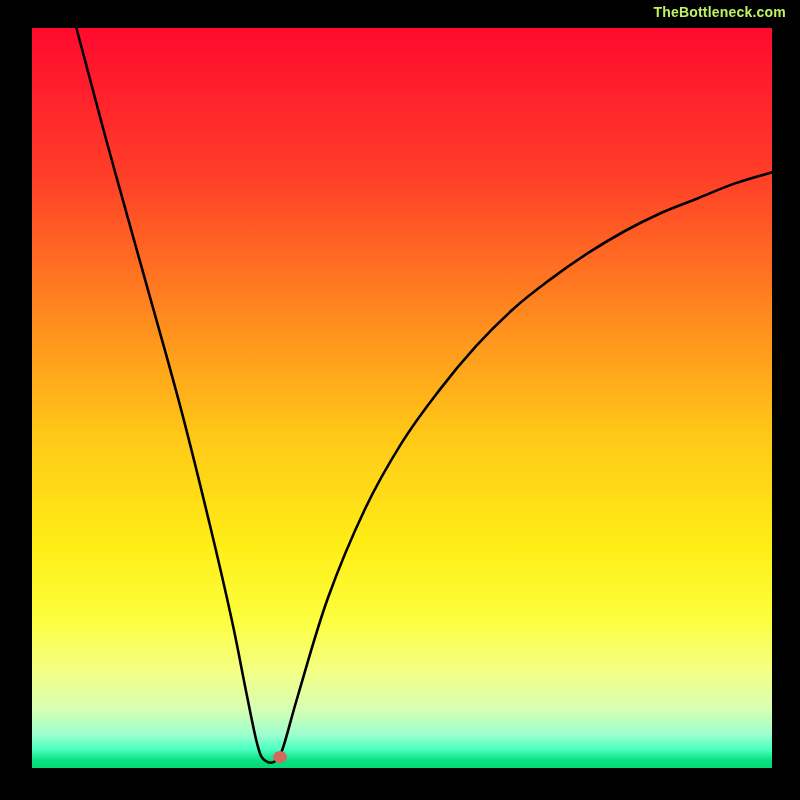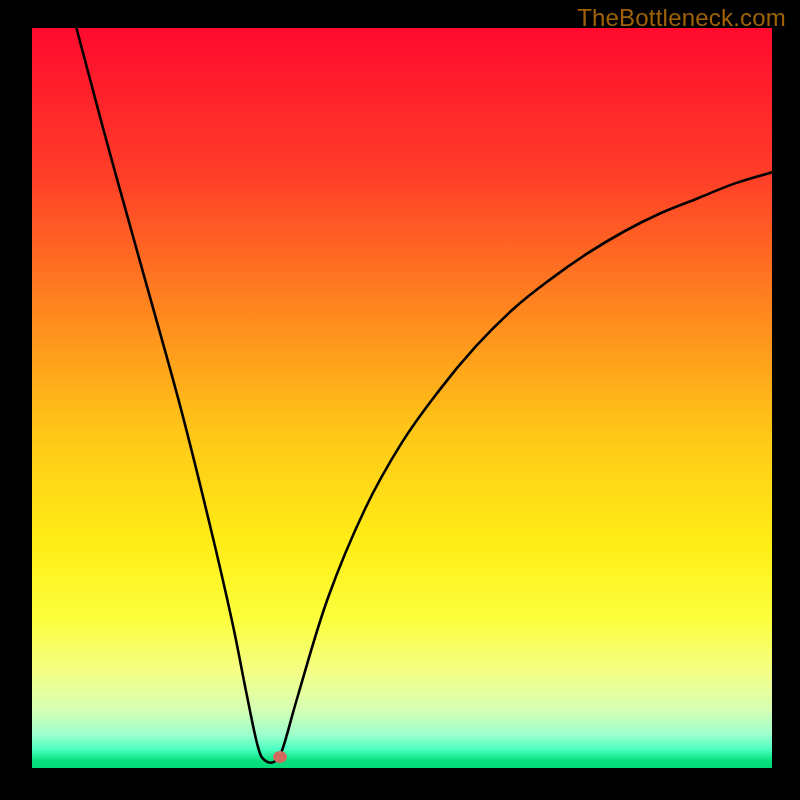--- a/index.html
+++ b/index.html
@@ -6,23 +6,23 @@
   html, body { width: 800px; height: 800px; overflow: hidden; }
   body {
     background: #000;
     position: relative;
     font-family: Arial, Helvetica, sans-serif;
   }
   .watermark {
     position: absolute;
     top: 4px;
     right: 14px;
-    color: #a16207;
-    font-size: 24px;
-    font-weight: 400;
+    color: #bef264;
+    font-size: 14px;
+    font-weight: 700;
     z-index: 5;
     letter-spacing: 0.2px;
   }
   .plot-area {
     position: absolute;
     left: 32px;
     top: 28px;
     width: 740px;
     height: 740px;
     overflow: hidden;

